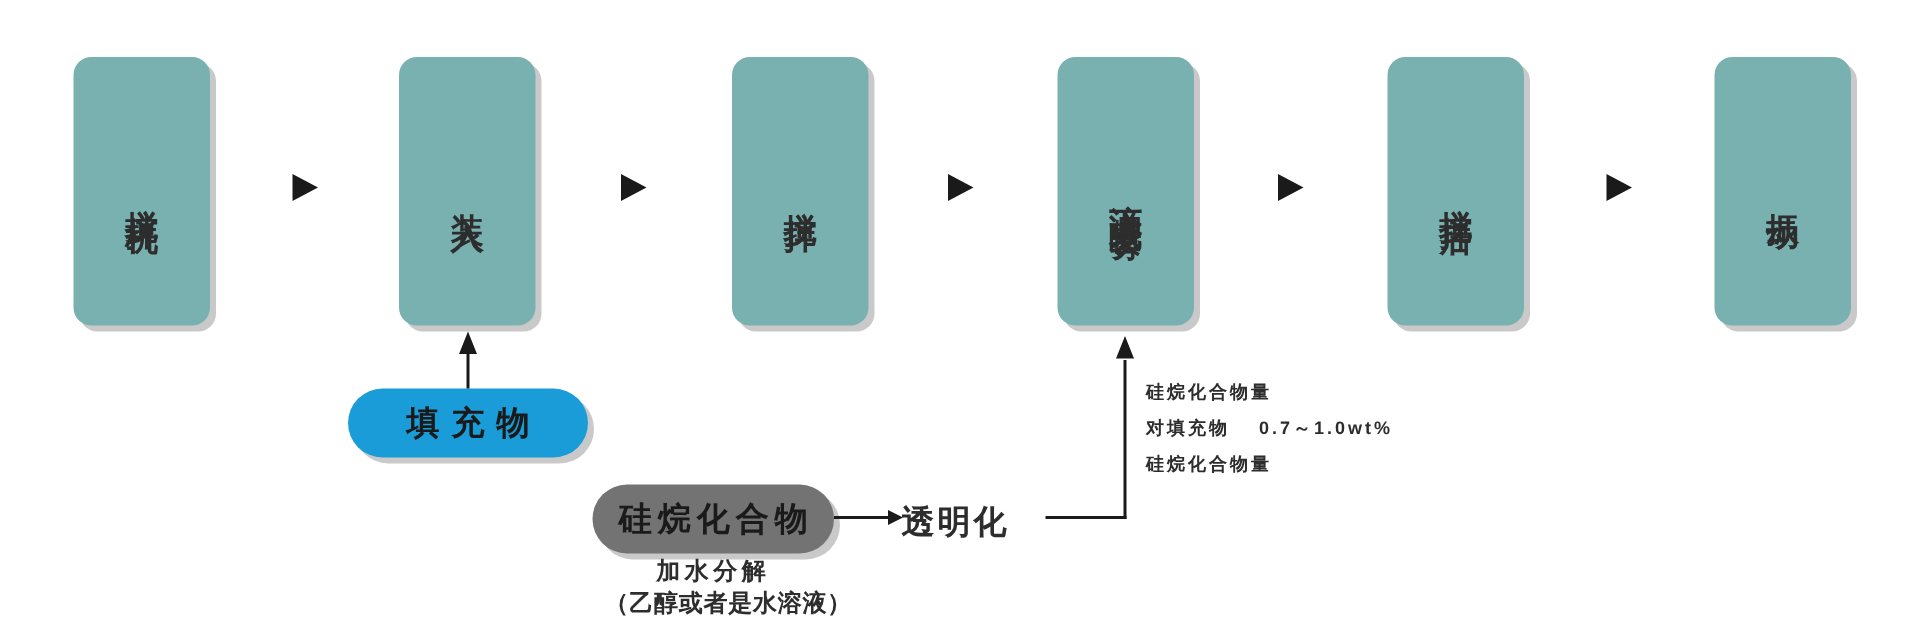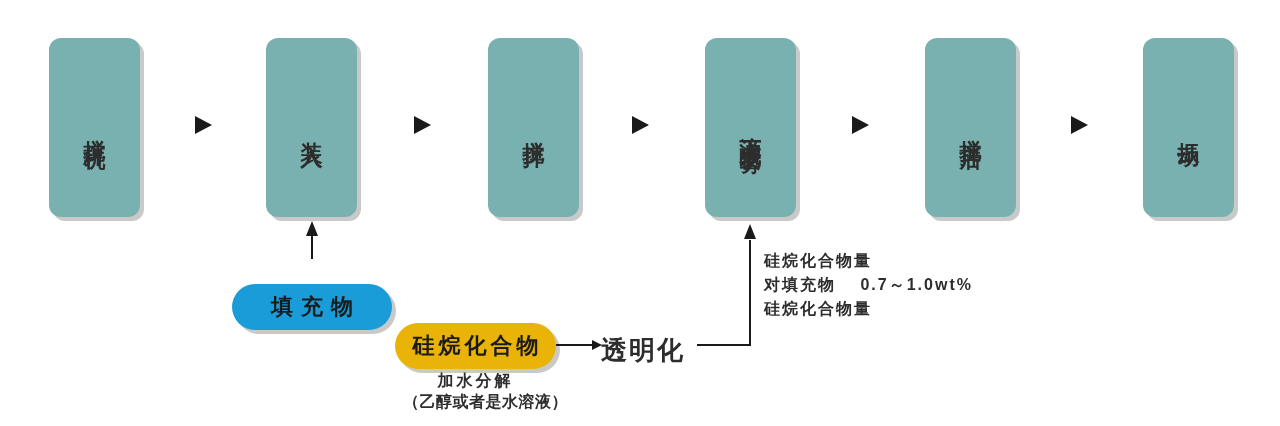--- a/index.html
+++ b/index.html
@@ -24,22 +24,22 @@
     border-top:9px solid transparent;border-bottom:9px solid transparent;
     border-left:17px solid #1a1a1a;
   }
 
   
   .pill{
     position:absolute;height:46px;border-radius:23px;
     box-shadow:4px 4px 0 #c9c9c9;
     display:flex;align-items:center;justify-content:center;
   }
-  .pill-filler{left:232px;top:259px;width:160px;background:#199cd8;margin-top:25px;}
-  .pill-silane{left:395px;top:323px;width:161px;background:#eab308;}
+  .pill-filler{left:232px;top:259px;width:160px;background:#199cd8;}
+  .pill-silane{left:395px;top:323px;width:161px;background:#737373;}
   .pill-label{font-size:22px;font-weight:bold;color:#1a1a1a;letter-spacing:8px;text-indent:8px;}
   .pill-silane .pill-label{letter-spacing:4px;text-indent:4px;}
 
   
   .hline,.vline{position:absolute;background:#1a1a1a;}
   .hline{height:2px;}
   .vline{width:2px;}
 
   
   .head-up{
@@ -50,25 +50,25 @@
   .head-right-sm{
     position:absolute;width:0;height:0;
     border-top:5px solid transparent;border-bottom:5px solid transparent;
     border-left:10px solid #1a1a1a;
   }
 
   
   .note{position:absolute;font-weight:bold;color:#2d2d2d;text-align:center;}
   .note-sm{font-size:16px;letter-spacing:3px;}
   .note-sm2{font-size:16px;letter-spacing:0.5px;}
-  .process-label{position:absolute;left:601px;top:333px;font-size:26px;font-weight:bold;color:#2d2d2d;letter-spacing:2px;}
+  .process-label{position:absolute;left:601px;top:333px;font-size:22px;font-weight:bold;color:#2d2d2d;letter-spacing:2px;}
 
   .annotation{
     position:absolute;left:764px;top:249px;
-    font-size:16px;font-weight:bold;color:#2d2d2d;
+    font-size:12px;font-weight:bold;color:#2d2d2d;
     line-height:24px;letter-spacing:2px;white-space:nowrap;
   }
 </style>
 </head>
 <body>
 
 <div class="canvas">
 
   <div class="step" style="left:49px">
     <span class="vlabel">搅拌机</span>

